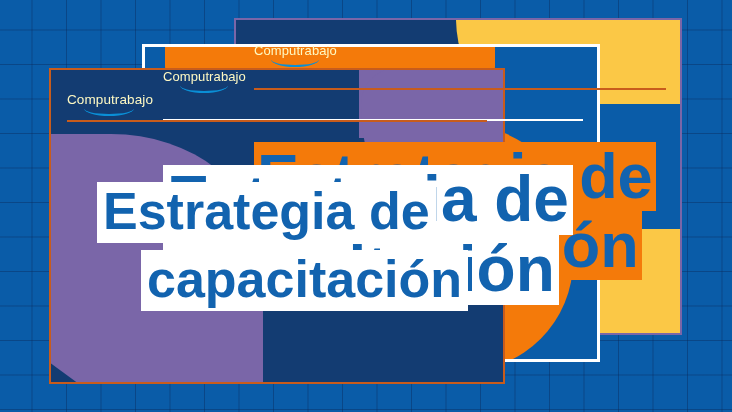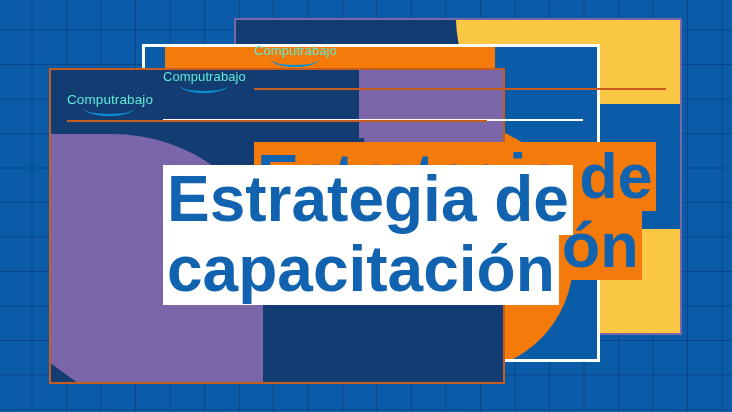--- a/index.html
+++ b/index.html
@@ -19,21 +19,21 @@
       linear-gradient(to bottom, rgba(10,44,95,.45) 1px, transparent 1px);
     background-size:34.5px 34.5px;
     background-position:-3px -5px;
   }
 
   
   .card{ position:absolute; overflow:hidden; }
   .card .shape{ position:absolute; }
   .logo{
     position:absolute;
-    color:#5eead4;
+    color:#fef9c3;
     font-size:13px;
     letter-spacing:.1px;
     white-space:nowrap;
     z-index:6;
   }
   .logo .swoosh{
     position:absolute;
     left:20%; top:100%;
     width:58%; height:9px;
     border-bottom:2.5px solid #0A8FD6;
@@ -189,13 +189,17 @@
   <div class="shape purple-right"></div>
   <div class="shape notch"></div>
 
   <div class="logo">
     <span>Computrabajo</span>
     <span class="swoosh"></span>
   </div>
 
   <div class="rule"></div>
 
+  <div class="title-wrap">
+    <div class="title-line l1">Estrategia de</div>
+    <div class="title-line l2">capacitación</div>
+  </div>
 </div>
 
 </body></html>

